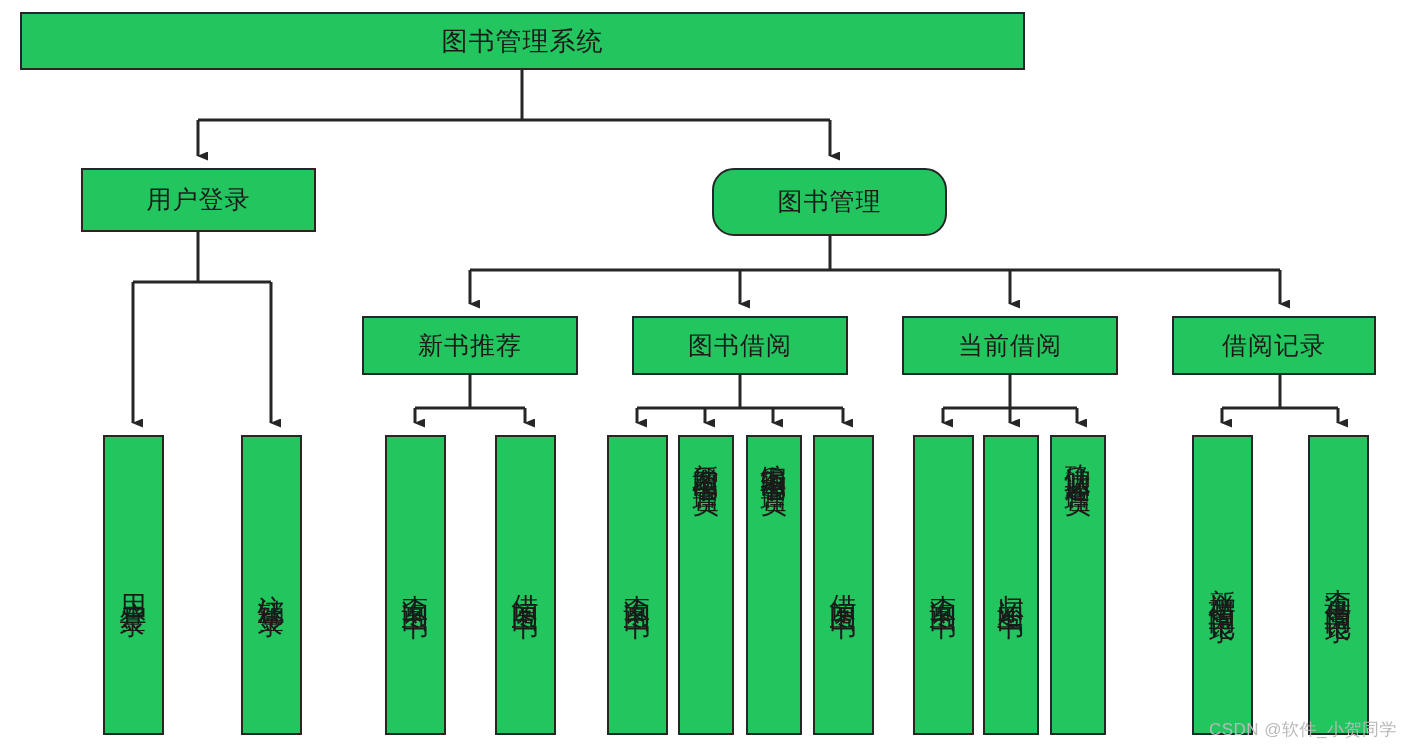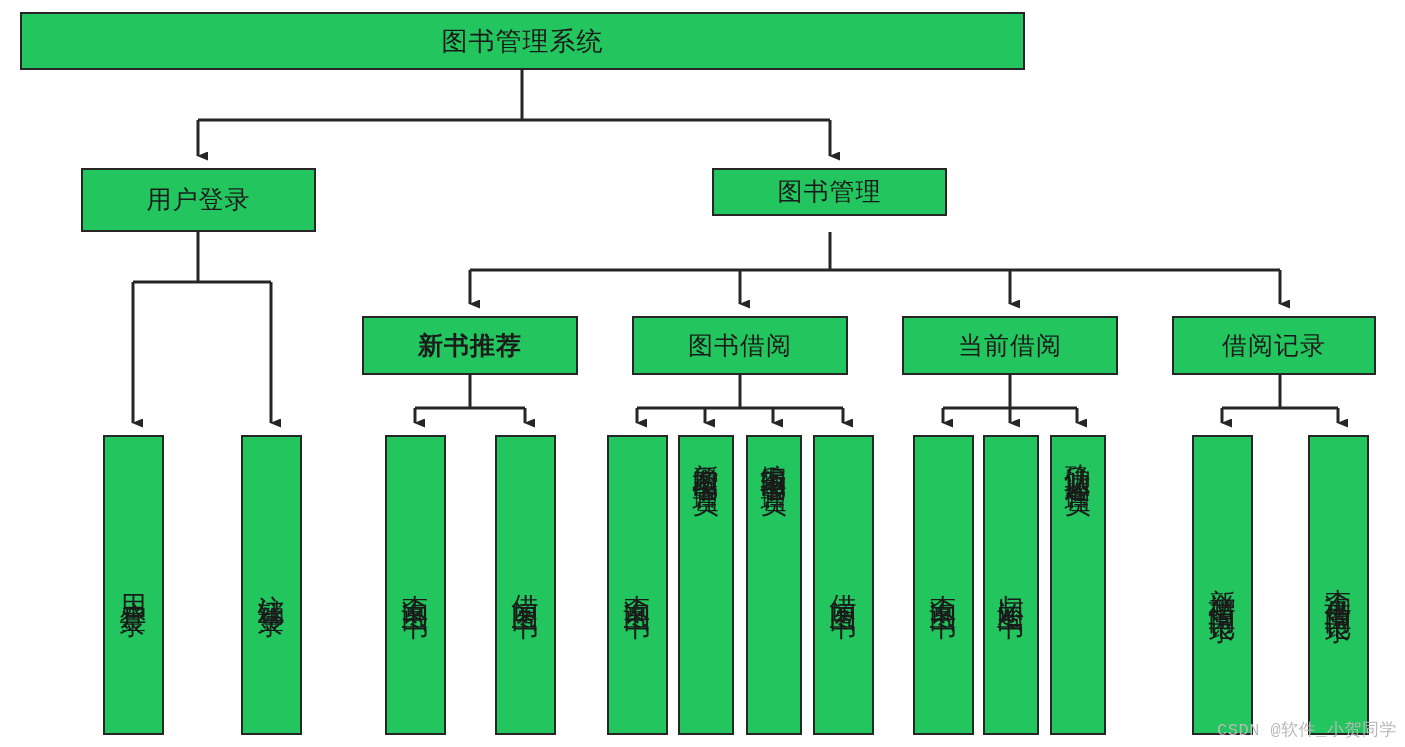--- a/index.html
+++ b/index.html
@@ -58,21 +58,21 @@
 
   
   .node.v.center{align-items:center;padding-top:0;}
 
   .watermark{
     position:absolute;
     right:8px;
     bottom:6px;
     font-size:17px;
     color:#b9b9b9;
-    font-family:Liberation Mono, monospace;
+    font-family:Liberation Sans, sans-serif;
     letter-spacing:0.5px;
     white-space:nowrap;
     pointer-events:none;
   }
 </style>
 </head>
 <body>
 
 <div id="canvas">
 
@@ -127,25 +127,25 @@
   </svg>
 
   <div class="node h root" style="left:20px;top:12px;width:1005px;height:58px;">
     <span class="lbl">图书管理系统</span>
   </div>
 
   <div class="node h" style="left:81px;top:168px;width:235px;height:64px;">
     <span class="lbl">用户登录</span>
   </div>
 
-  <div class="node h" style="left:712px;top:168px;width:235px;height:48px;">
+  <div class="node h" style="left:712px;top:168px;width:235px;height:68px;border-radius:22px;">
     <span class="lbl">图书管理</span>
   </div>
 
-  <div class="node h" style="left:362px;top:316px;width:216px;height:59px;font-weight:bold;">
+  <div class="node h" style="left:362px;top:316px;width:216px;height:59px;">
     <span class="lbl">新书推荐</span>
   </div>
 
   <div class="node h" style="left:902px;top:316px;width:216px;height:59px;">
     <span class="lbl">当前借阅</span>
   </div>
 
   <div class="node h" style="left:632px;top:316px;width:216px;height:59px;">
     <span class="lbl">图书借阅</span>
   </div>

